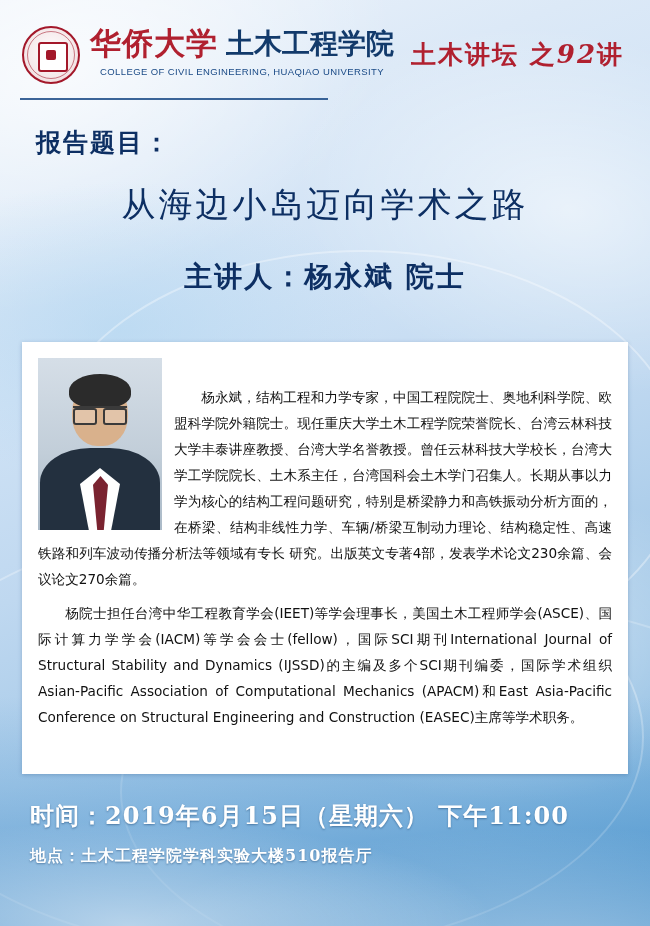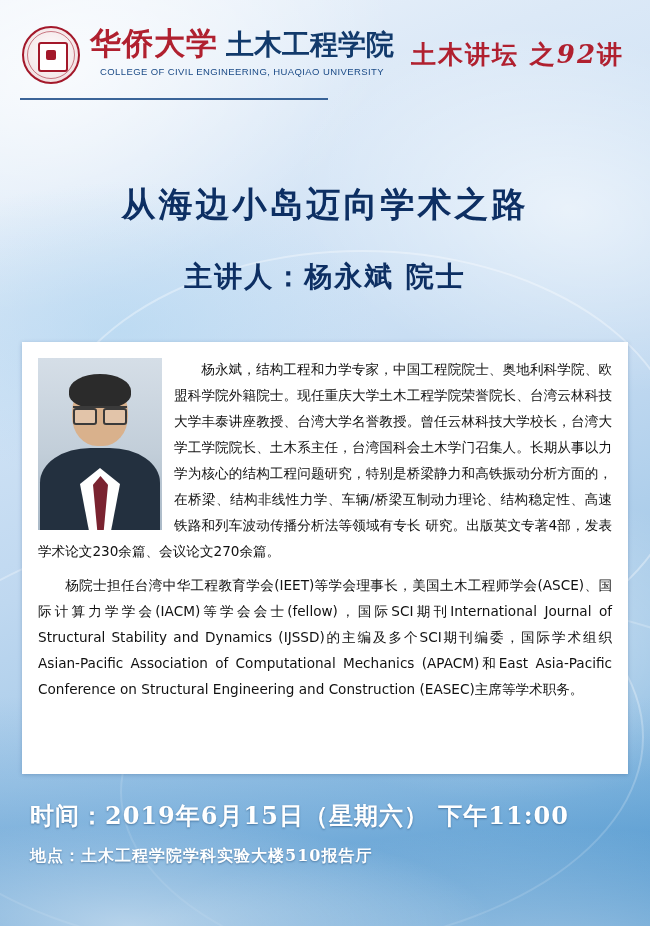--- a/index.html
+++ b/index.html
@@ -120,21 +120,21 @@
     width: 46px; height: 46px;
     border: 1px solid rgba(163,24,42,0.55);
     border-radius: 50%;
   }
   .name-block {
     margin-left: 10px;
     padding-top: 2px;
   }
   .name-line {
     display: flex;
-    align-items: flex-end;
+    align-items: center;
   }
   .cn-name {
     font-family: "DejaVu Serif", "Liberation Serif", serif;
     font-size: 31px;
     font-weight: bold;
     color: #b0202f;
     letter-spacing: 1px;
     line-height: 1;
   }
   .cn-sub {
@@ -186,21 +186,21 @@
     color: #0d2f63;
     letter-spacing: 2px;
   }
   .talk-title {
     position: absolute;
     left: 0; top: 182px;
     width: 650px;
     text-align: center;
     font-family: "DejaVu Serif", "Liberation Serif", serif;
     font-size: 34px;
-    font-weight: bold;
+    font-weight: normal;
     color: #0d2f63;
     letter-spacing: 3px;
   }
   .speaker-line {
     position: absolute;
     left: 0; top: 258px;
     width: 650px;
     text-align: center;
     box-sizing: border-box;
     font-family: "DejaVu Serif", "Liberation Serif", serif;
@@ -356,35 +356,36 @@
       </div>
     </div>
 
     <div class="forum-title">
       <span>土木讲坛 之</span><span class="num">92</span><span>讲</span>
     </div>
 
     <div class="header-rule"></div>
   </div>
 
+  <div class="label-topic">报告题目：</div>
 
   <div class="talk-title">从海边小岛迈向学术之路</div>
 
   <div class="speaker-line">主讲人：杨永斌 院士</div>
 
   <div class="bio-card">
     <div class="portrait">
       <div class="p-bg"></div>
       <div class="p-body"></div>
       <div class="p-shirt"></div>
       <div class="p-tie"></div>
       <div class="p-head"></div>
       <div class="p-hair"></div>
       <div class="p-glasses"></div>
     </div>
-    <p class="bio-text" style="text-indent: 2em;">杨永斌，结构工程和力学专家，中国工程院院士、奥地利科学院、欧盟科学院外籍院士。现任重庆大学土木工程学院荣誉院长、台湾云林科技大学丰泰讲座教授、台湾大学名誉教授。曾任云林科技大学校长，台湾大学工学院院长、土木系主任，台湾国科会土木学门召集人。长期从事以力学为核心的结构工程问题研究，特别是桥梁静力和高铁振动分析方面的，在桥梁、结构非线性力学、车辆/桥梁互制动力理论、结构稳定性、高速铁路和列车波动传播分析法等领域有专长 研究。出版英文专著4部，发表学术论文230余篇、会议论文270余篇。</p>
+    <p class="bio-text" style="text-indent: 2em; margin-top: 28px;">杨永斌，结构工程和力学专家，中国工程院院士、奥地利科学院、欧盟科学院外籍院士。现任重庆大学土木工程学院荣誉院长、台湾云林科技大学丰泰讲座教授、台湾大学名誉教授。曾任云林科技大学校长，台湾大学工学院院长、土木系主任，台湾国科会土木学门召集人。长期从事以力学为核心的结构工程问题研究，特别是桥梁静力和高铁振动分析方面的，在桥梁、结构非线性力学、车辆/桥梁互制动力理论、结构稳定性、高速铁路和列车波动传播分析法等领域有专长 研究。出版英文专著4部，发表学术论文230余篇、会议论文270余篇。</p>
     <p class="bio-text" style="text-indent: 2em; margin-top: 8px;">杨院士担任台湾中华工程教育学会(IEET)等学会理事长，美国土木工程师学会(ASCE)、国际计算力学学会(IACM)等学会会士(fellow)，国际SCI期刊International Journal of Structural Stability and Dynamics (IJSSD)的主编及多个SCI期刊编委，国际学术组织Asian-Pacific Association of Computational Mechanics (APACM)和East Asia-Pacific Conference on Structural Engineering and Construction (EASEC)主席等学术职务。</p>
   </div>
 
   <div class="info-time">时间：2019年6月15日（星期六） 下午11:00</div>
   <div class="info-place">地点：土木工程学院学科实验大楼510报告厅</div>
 
 </div>
 
 </body></html>

